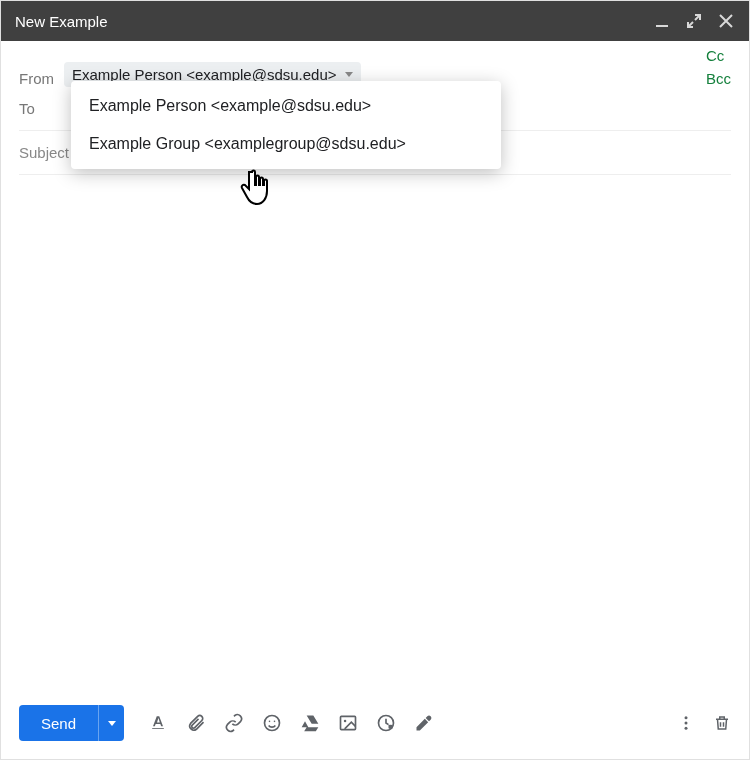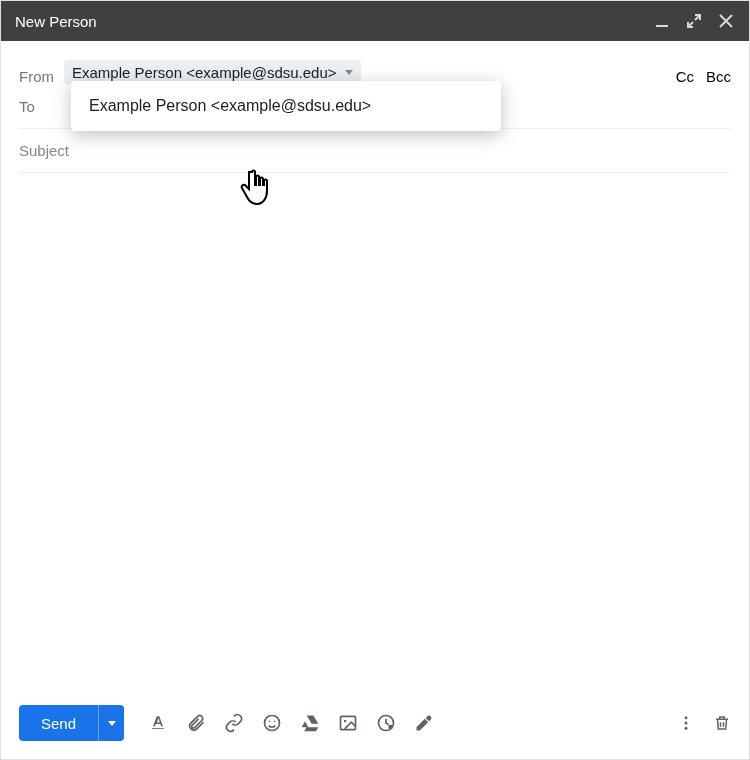--- a/index.html
+++ b/index.html
@@ -74,22 +74,23 @@
     .caret {
       width: 0; height: 0;
       border-left: 4px solid transparent;
       border-right: 4px solid transparent;
       border-top: 5px solid #888;
       margin-left: 2px;
     }
     .ccbcc {
       margin-left: auto;
       display: flex;
-      gap: 12px;
-      color: #000000;
+      gap: 6px;
+      color: #15803d;
+      flex-direction: column;
     }
     .subject-input {
       border: none;
       outline: none;
       font-size: 15px;
       width: 100%;
       color: #202124;
     }
     .subject-input::placeholder { color: #888; }
     .body-area {
@@ -177,21 +178,21 @@
       z-index: 50;
       pointer-events: none;
     }
   </style>
 </head>
 <body>
 
 <div class="compose">
 
   <div class="titlebar">
-    <div class="titlebar-title">New Person</div>
+    <div class="titlebar-title">New Example</div>
     <div class="titlebar-actions">
       <span class="tb-btn">
         <svg width="16" height="16" viewBox="0 0 16 16">
             <rect x="2" y="12" width="12" height="2" fill="currentColor"></rect>
           </svg>
       </span>
       <span class="tb-btn">
         <svg width="14" height="14" viewBox="0 0 14 14" fill="none" stroke="currentColor" stroke-width="2">
             <path d="M8 1h5v5"></path>
             <path d="M6 13H1V8"></path>
@@ -216,20 +217,21 @@
         <span class="caret"></span>
       </span>
 
       <span class="ccbcc">
         <span>Cc</span>
         <span>Bcc</span>
       </span>
 
       <div class="dropdown">
         <div class="dropdown-item">Example Person &lt;example@sdsu.edu&gt;</div>
+        <div class="dropdown-item">Example Group &lt;examplegroup@sdsu.edu&gt;</div>
       </div>
     </div>
 
     <div class="row">
       <span class="label">To</span>
     </div>
 
     <div class="row">
       <input class="subject-input" placeholder="Subject" style="">
     </div>

